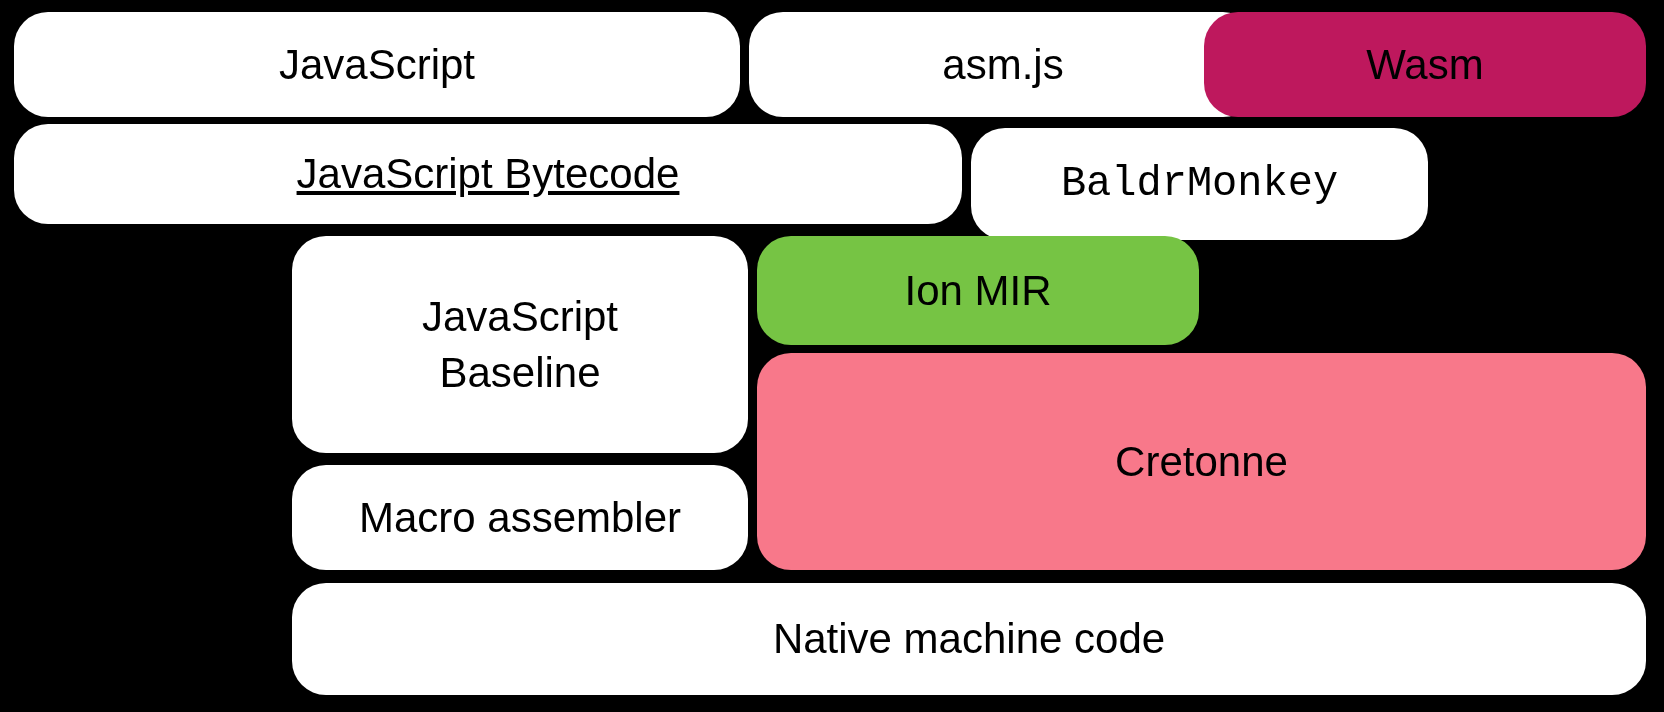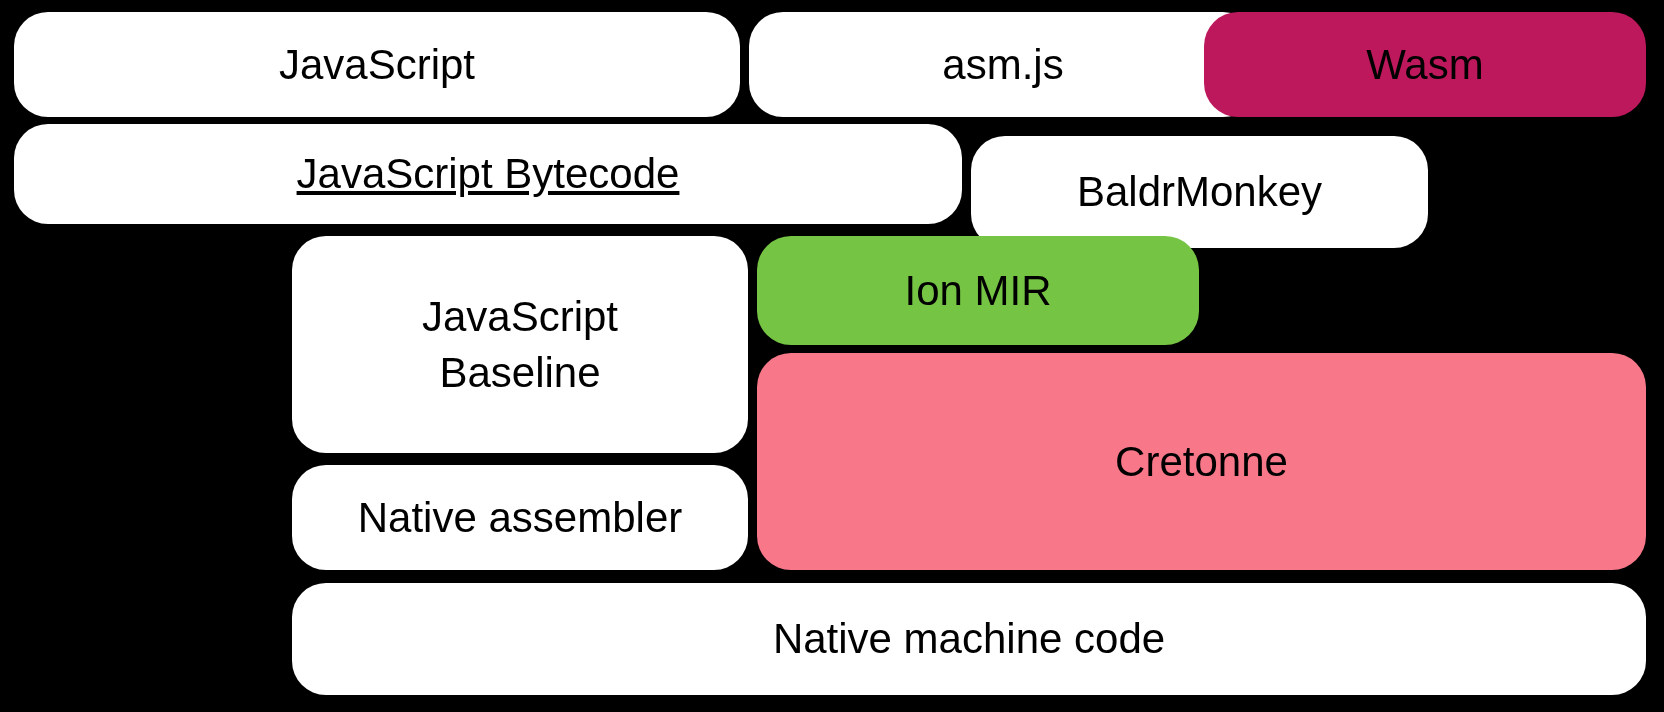--- a/index.html
+++ b/index.html
@@ -28,21 +28,21 @@
     line-height: 56px;
     white-space: pre-line;
     box-sizing: border-box;
   }
   
   .b-javascript        { left: 14px;   top: 12px;  width: 726px;  height: 105px; }
   .b-asmjs             { left: 749px;  top: 12px;  width: 508px;  height: 105px; }
   .b-wasm              { left: 1204px; top: 12px;  width: 442px;  height: 105px; }
   
   .b-js-bytecode       { left: 14px;   top: 124px; width: 948px;  height: 100px; }
-  .b-baldrmonkey       { left: 971px;  top: 136px; width: 457px;  height: 112px; }
+  .b-baldrmonkey       { left: 971px;  top: 128px; width: 457px;  height: 112px; font-family: Liberation Mono, monospace; }
   
   .b-interpreter       { left: 16px;   top: 236px; width: 272px;  height: 334px; }
   .b-js-baseline       { left: 292px;  top: 236px; width: 456px;  height: 217px; }
   .b-macro-assembler   { left: 292px;  top: 465px; width: 456px;  height: 105px; }
   .b-ion-mir           { left: 757px;  top: 236px; width: 442px;  height: 109px; }
   .b-cretonne          { left: 757px;  top: 353px; width: 889px;  height: 217px; }
   
   .b-native-code       { left: 292px;  top: 583px; width: 1354px; height: 112px; }
 </style>
 </head>
@@ -57,21 +57,21 @@
   <div class="box b-wasm" style="background-color: #be185d;">Wasm</div>
 
   <div class="box b-js-bytecode" style="background-color: rgb(255, 255, 255); text-decoration: underline;">JavaScript Bytecode</div>
 
   <div class="box b-baldrmonkey" style="background-color: rgb(255, 255, 255);">BaldrMonkey</div>
 
 
   <div class="box b-js-baseline" style="background-color: rgb(255, 255, 255);">JavaScript
 Baseline</div>
 
-  <div class="box b-macro-assembler" style="background-color: rgb(255, 255, 255);">Native assembler</div>
+  <div class="box b-macro-assembler" style="background-color: rgb(255, 255, 255);">Macro assembler</div>
 
   <div class="box b-ion-mir" style="background-color: rgb(118, 196, 68);">Ion MIR</div>
 
   <div class="box b-cretonne" style="background-color: rgb(248, 120, 138);">Cretonne</div>
 
   <div class="box b-native-code" style="background-color: rgb(255, 255, 255);">Native machine code</div>
 
 </div>
 
 </body></html>

